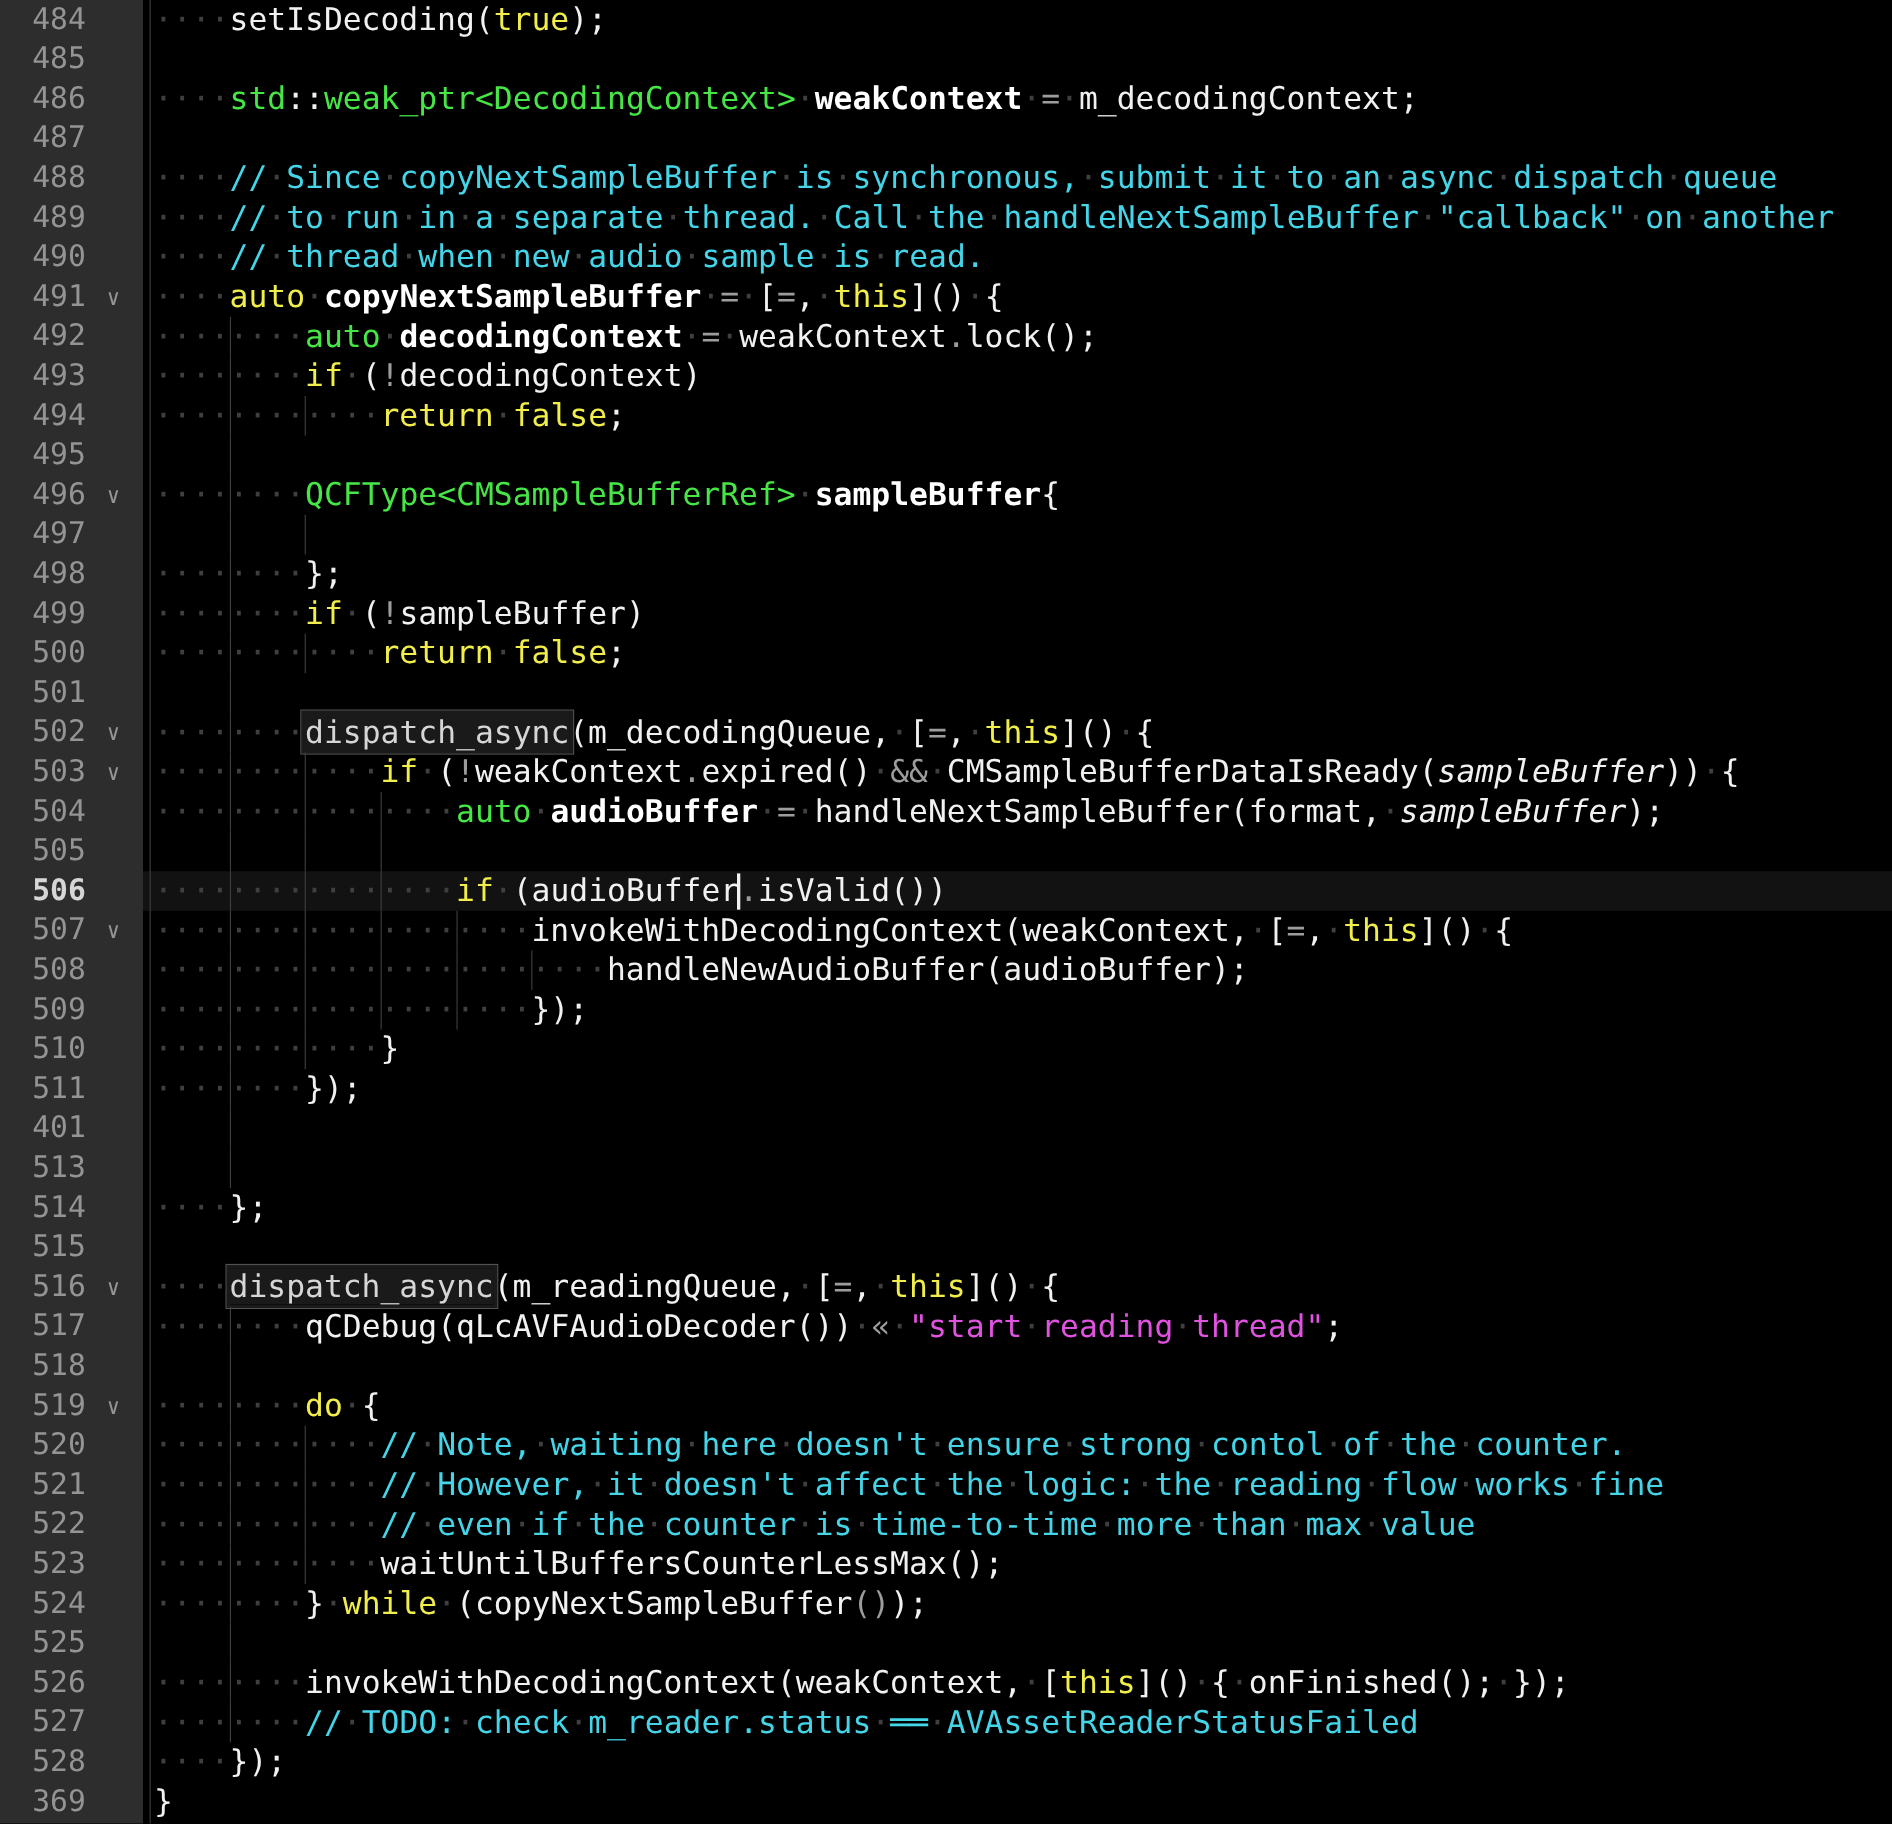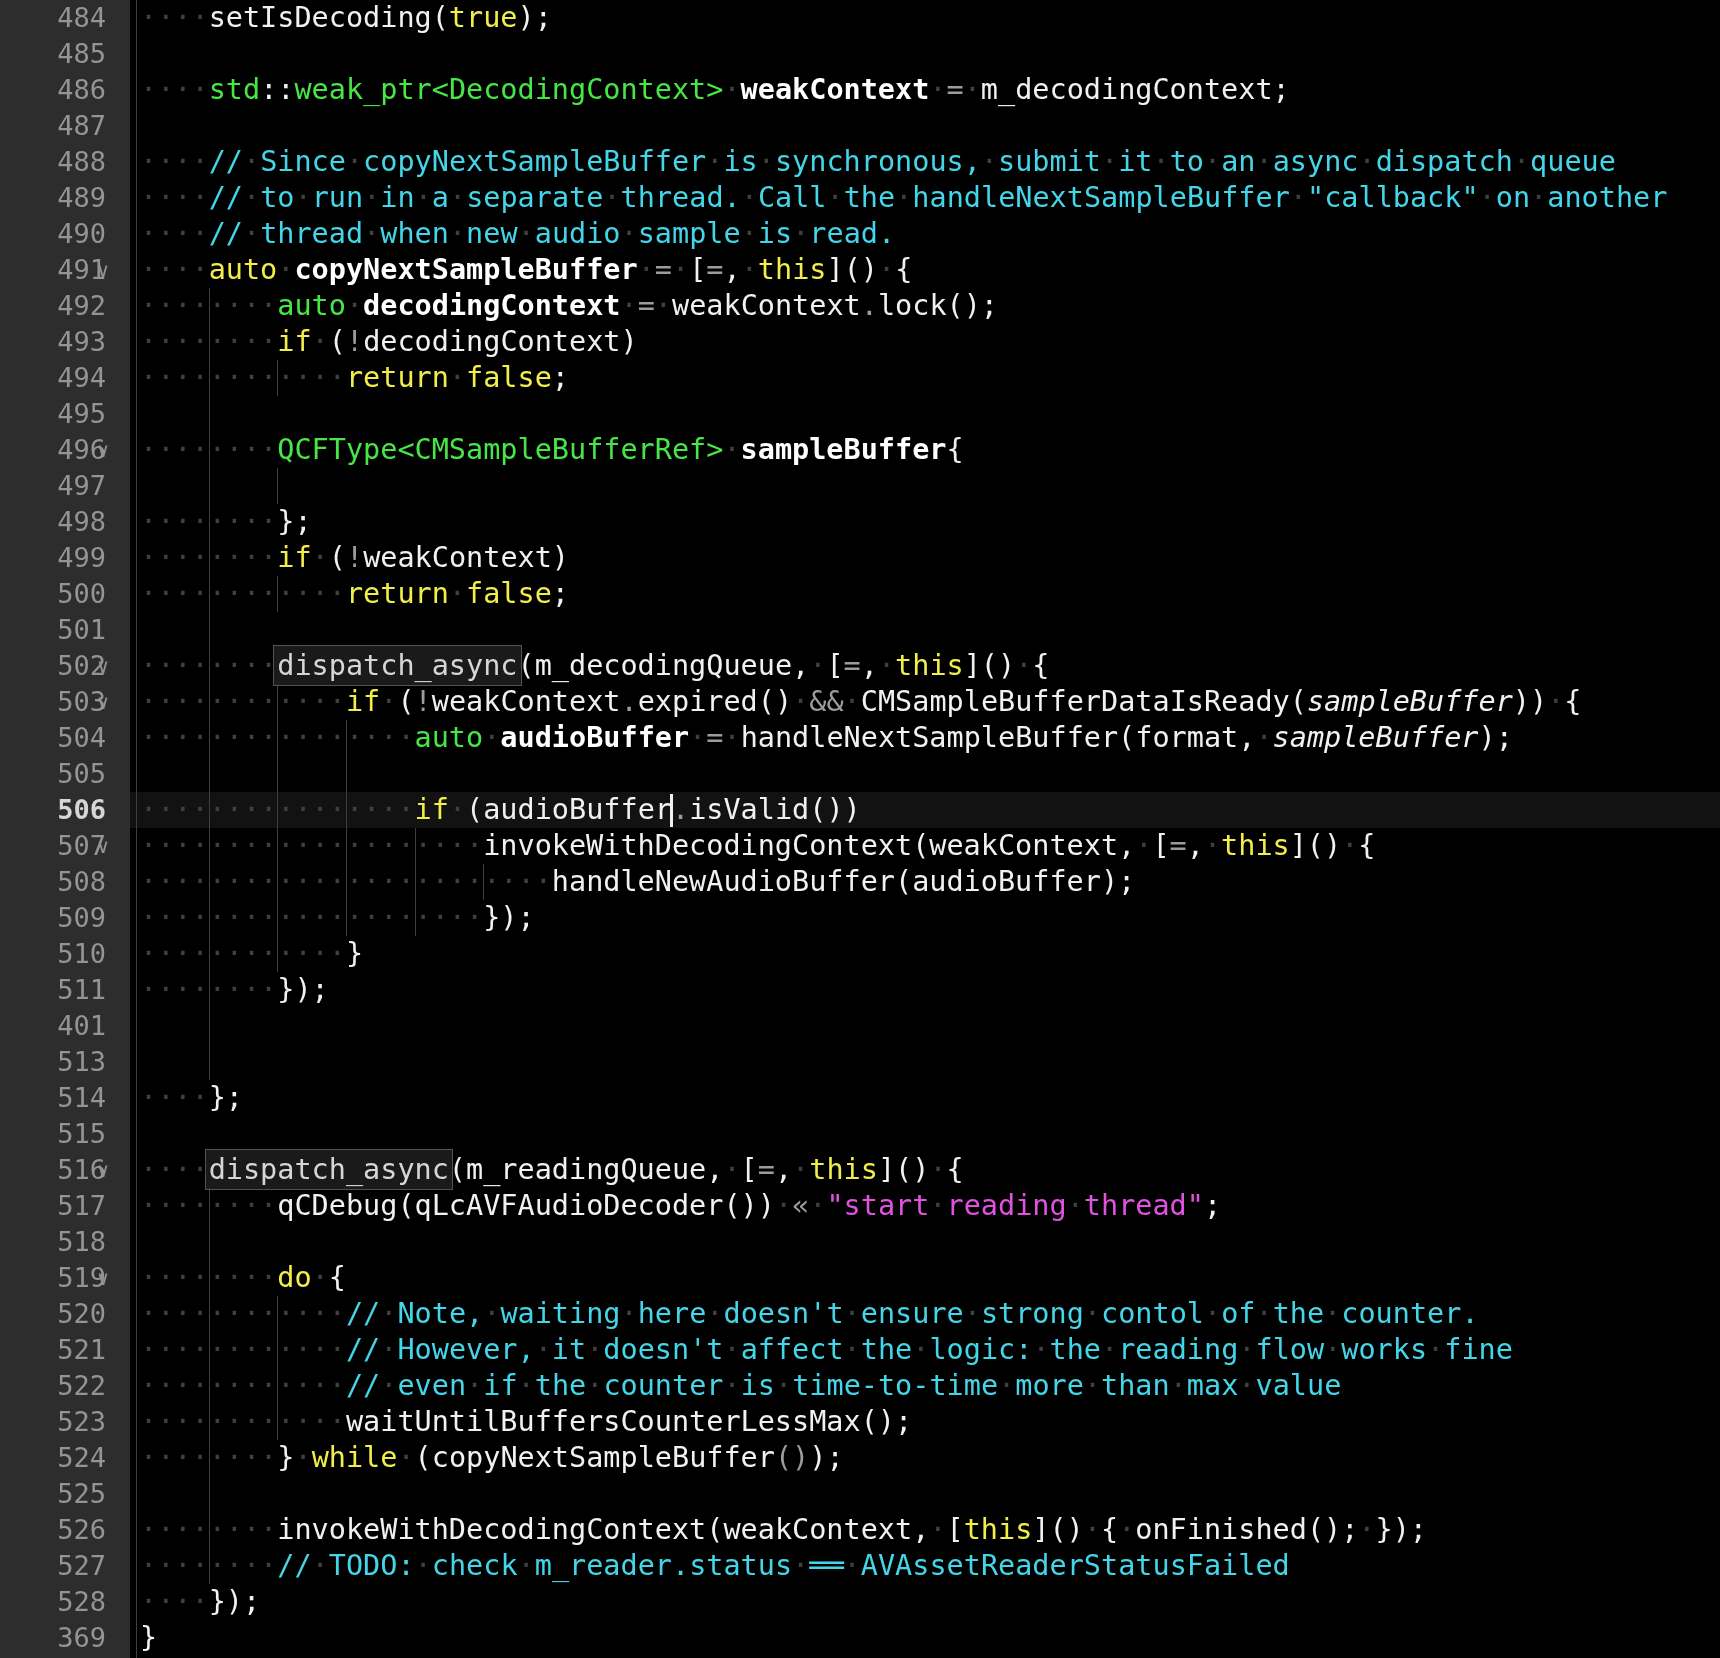--- a/index.html
+++ b/index.html
@@ -11,21 +11,21 @@
     font-family:"DejaVu Sans Mono", monospace;
     font-size:28.5px;
     line-height:36px;
   }
   .rows{position:absolute;left:0;top:0;width:100%;height:100%;}
   .row{position:relative;height:36px;white-space:pre;}
   .row.current{background:var(--current-line);}
   .row .code{position:absolute;left:140px;top:0;height:36px;text-align:right;}
   .guide{position:absolute;top:0;bottom:0;width:1px;background:var(--indent-guide);}
   .gutter{position:absolute;left:0;top:0;width:130px;height:100%;background:var(--gutter-bg);}
-  .grow{position:relative;height:36px;padding-left:28px;}
+  .grow{position:relative;height:36px;}
   .num{display:block;width:78px;text-align:right;color:var(--line-num);font-size:27px;}
   .grow.current .num{color:var(--line-num-current);font-weight:bold;}
   .fold{position:absolute;left:84px;top:0;width:38px;text-align:center;
         color:var(--line-num);font-size:20px;line-height:36px;}
   .gutter-sep{position:absolute;left:136px;top:0;width:1px;height:100%;background:var(--indent-guide);}
   
   .w{color:var(--text);}
   .b{color:var(--decl);font-weight:bold;}
   .i{color:var(--text);font-style:italic;}
   .k{color:var(--keyword);}
@@ -55,21 +55,21 @@
       <div class="row"><span class="code"><span class="ws">····</span><span class="c">//<span class="ws">·</span>to<span class="ws">·</span>run<span class="ws">·</span>in<span class="ws">·</span>a<span class="ws">·</span>separate<span class="ws">·</span>thread.<span class="ws">·</span>Call<span class="ws">·</span>the<span class="ws">·</span>handleNextSampleBuffer<span class="ws">·</span>"callback"<span class="ws">·</span>on<span class="ws">·</span>another</span></span></div>
       <div class="row"><span class="code"><span class="ws">····</span><span class="c">//<span class="ws">·</span>thread<span class="ws">·</span>when<span class="ws">·</span>new<span class="ws">·</span>audio<span class="ws">·</span>sample<span class="ws">·</span>is<span class="ws">·</span>read.</span></span></div>
       <div class="row"><span class="code"><span class="ws">····</span><span class="k">auto</span><span class="w"><span class="ws">·</span></span><span class="b">copyNextSampleBuffer</span><span class="w"><span class="ws">·</span></span><span class="o">=</span><span class="w"><span class="ws">·</span>[</span><span class="o">=</span><span class="w">,<span class="ws">·</span></span><span class="k">this</span><span class="w">]()<span class="ws">·</span>{</span></span></div>
       <div class="row"><div class="guide" style="left: 208.68px;"></div><span class="code"><span class="ws">········</span><span class="t">auto</span><span class="w"><span class="ws">·</span></span><span class="b">decodingContext</span><span class="w"><span class="ws">·</span></span><span class="o">=</span><span class="w"><span class="ws">·</span>weakContext</span><span class="o">.</span><span class="w">lock();</span></span></div>
       <div class="row"><div class="guide" style="left: 208.68px;"></div><span class="code"><span class="ws">········</span><span class="k">if</span><span class="w"><span class="ws">·</span>(</span><span class="o">!</span><span class="w">decodingContext)</span></span></div>
       <div class="row"><div class="guide" style="left: 208.68px;"></div><div class="guide" style="left: 277.36px;"></div><span class="code"><span class="ws">············</span><span class="k">return</span><span class="w"><span class="ws">·</span></span><span class="k">false</span><span class="w">;</span></span></div>
       <div class="row"><div class="guide" style="left: 208.68px;"></div><span class="code"></span></div>
       <div class="row"><div class="guide" style="left: 208.68px;"></div><span class="code"><span class="ws">········</span><span class="t">QCFType&lt;CMSampleBufferRef&gt;</span><span class="w"><span class="ws">·</span></span><span class="b">sampleBuffer</span><span class="w">{</span></span></div>
       <div class="row"><div class="guide" style="left: 208.68px;"></div><div class="guide" style="left: 277.36px;"></div></div>
       <div class="row"><div class="guide" style="left: 208.68px;"></div><span class="code"><span class="ws">········</span><span class="w">};</span></span></div>
-      <div class="row"><div class="guide" style="left: 208.68px;"></div><span class="code"><span class="ws">········</span><span class="k">if</span><span class="w"><span class="ws">·</span>(</span><span class="o">!</span><span class="w">weakContext)</span></span></div>
+      <div class="row"><div class="guide" style="left: 208.68px;"></div><span class="code"><span class="ws">········</span><span class="k">if</span><span class="w"><span class="ws">·</span>(</span><span class="o">!</span><span class="w">sampleBuffer)</span></span></div>
       <div class="row"><div class="guide" style="left: 208.68px;"></div><div class="guide" style="left: 277.36px;"></div><span class="code"><span class="ws">············</span><span class="k">return</span><span class="w"><span class="ws">·</span></span><span class="k">false</span><span class="w">;</span></span></div>
       <div class="row"><div class="guide" style="left: 208.68px;"></div><span class="code"></span></div>
       <div class="row"><div class="guide" style="left: 208.68px;"></div><span class="code"><span class="ws">········</span><span class="x">dispatch_async</span><span class="w">(m_decodingQueue,<span class="ws">·</span>[</span><span class="o">=</span><span class="w">,<span class="ws">·</span></span><span class="k">this</span><span class="w">]()<span class="ws">·</span>{</span></span></div>
       <div class="row"><div class="guide" style="left: 208.68px;"></div><div class="guide" style="left: 277.36px;"></div><span class="code"><span class="ws">············</span><span class="k">if</span><span class="w"><span class="ws">·</span>(</span><span class="o">!</span><span class="w">weakContext</span><span class="o">.</span><span class="w">expired()<span class="ws">·</span></span><span class="o">&amp;&amp;</span><span class="w"><span class="ws">·</span>CMSampleBufferDataIsReady(</span><span class="i">sampleBuffer</span><span class="w">))<span class="ws">·</span>{</span></span></div>
       <div class="row"><div class="guide" style="left: 208.68px;"></div><div class="guide" style="left: 277.36px;"></div><div class="guide" style="left: 346.04px;"></div><span class="code"><span class="ws">················</span><span class="t">auto</span><span class="w"><span class="ws">·</span></span><span class="b">audioBuffer</span><span class="w"><span class="ws">·</span></span><span class="o">=</span><span class="w"><span class="ws">·</span>handleNextSampleBuffer(format,<span class="ws">·</span></span><span class="i">sampleBuffer</span><span class="w">);</span></span></div>
       <div class="row"><div class="guide" style="left: 208.68px;"></div><div class="guide" style="left: 277.36px;"></div><div class="guide" style="left: 346.04px;"></div><span class="code"></span></div>
       <div class="row current"><div class="guide" style="left: 208.68px;"></div><div class="guide" style="left: 277.36px;"></div><div class="guide" style="left: 346.04px;"></div><span class="code"><span class="ws">················</span><span class="k">if</span><span class="w"><span class="ws">·</span>(audioBuffer</span><span class="cursor"></span><span class="o">.</span><span class="w">isValid())</span></span></div>
       <div class="row"><div class="guide" style="left: 208.68px;"></div><div class="guide" style="left: 277.36px;"></div><div class="guide" style="left: 346.04px;"></div><div class="guide" style="left: 414.72px;"></div><span class="code"><span class="ws">····················</span><span class="w">invokeWithDecodingContext(weakContext,<span class="ws">·</span>[</span><span class="o">=</span><span class="w">,<span class="ws">·</span></span><span class="k">this</span><span class="w">]()<span class="ws">·</span>{</span></span></div>
       <div class="row"><div class="guide" style="left: 208.68px;"></div><div class="guide" style="left: 277.36px;"></div><div class="guide" style="left: 346.04px;"></div><div class="guide" style="left: 414.72px;"></div><div class="guide" style="left: 483.4px;"></div><span class="code"><span class="ws">························</span><span class="w">handleNewAudioBuffer(audioBuffer);</span></span></div>
       <div class="row"><div class="guide" style="left: 208.68px;"></div><div class="guide" style="left: 277.36px;"></div><div class="guide" style="left: 346.04px;"></div><div class="guide" style="left: 414.72px;"></div><span class="code"><span class="ws">····················</span><span class="w">});</span></span></div>

